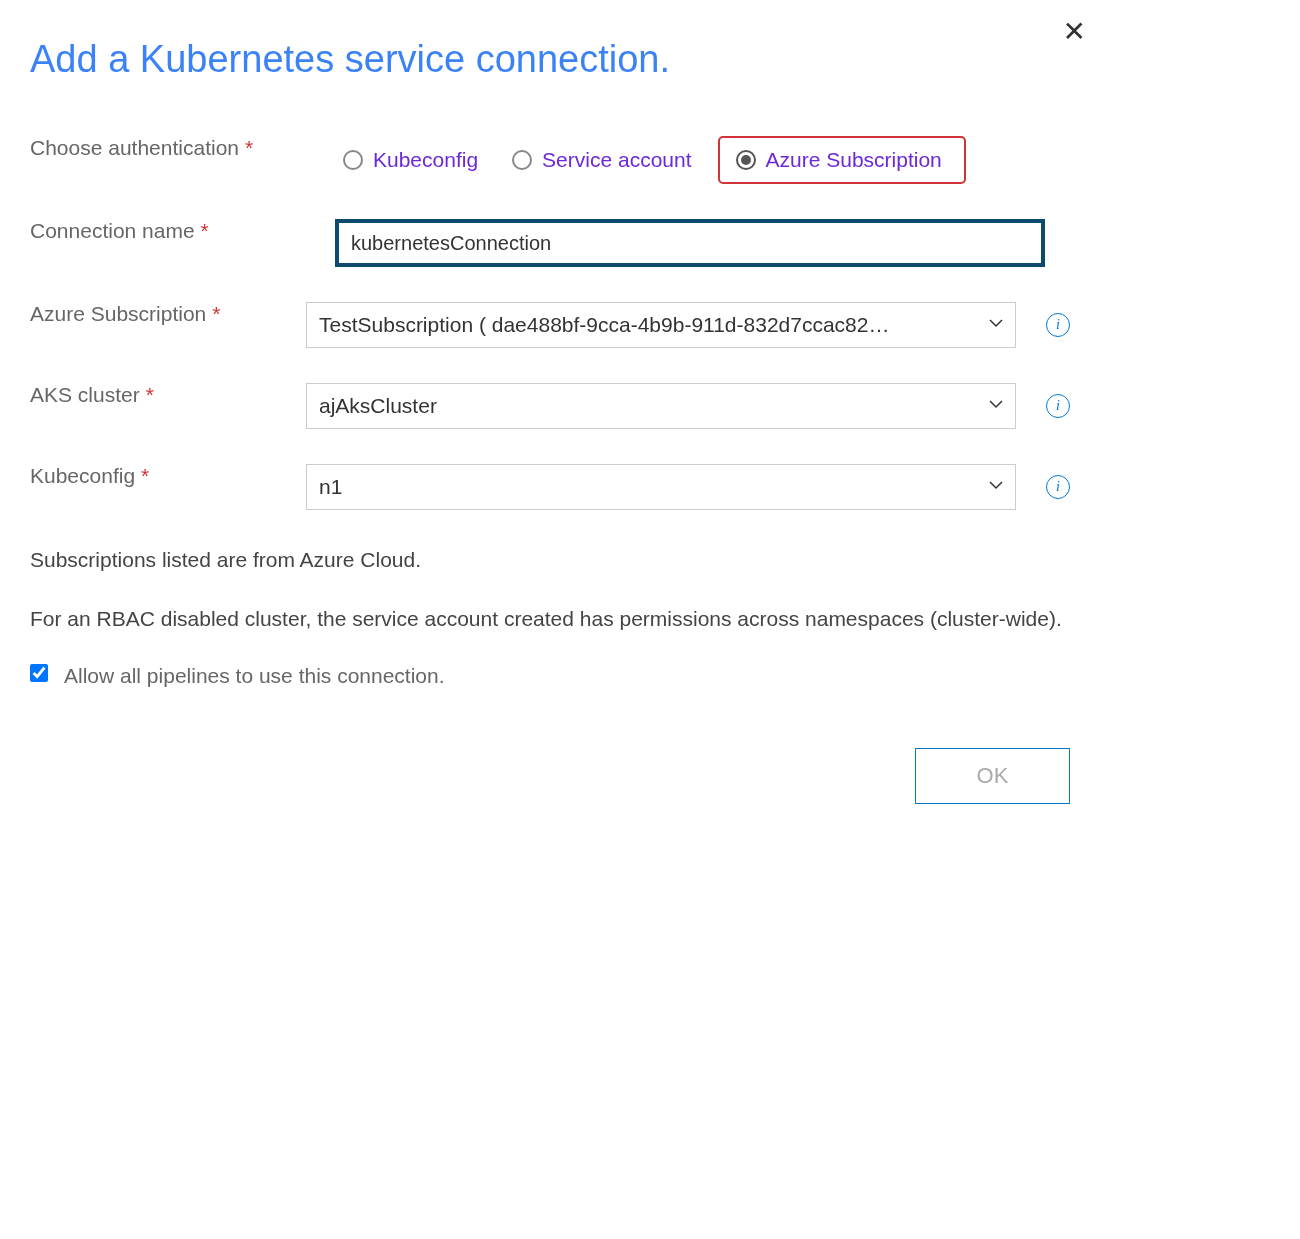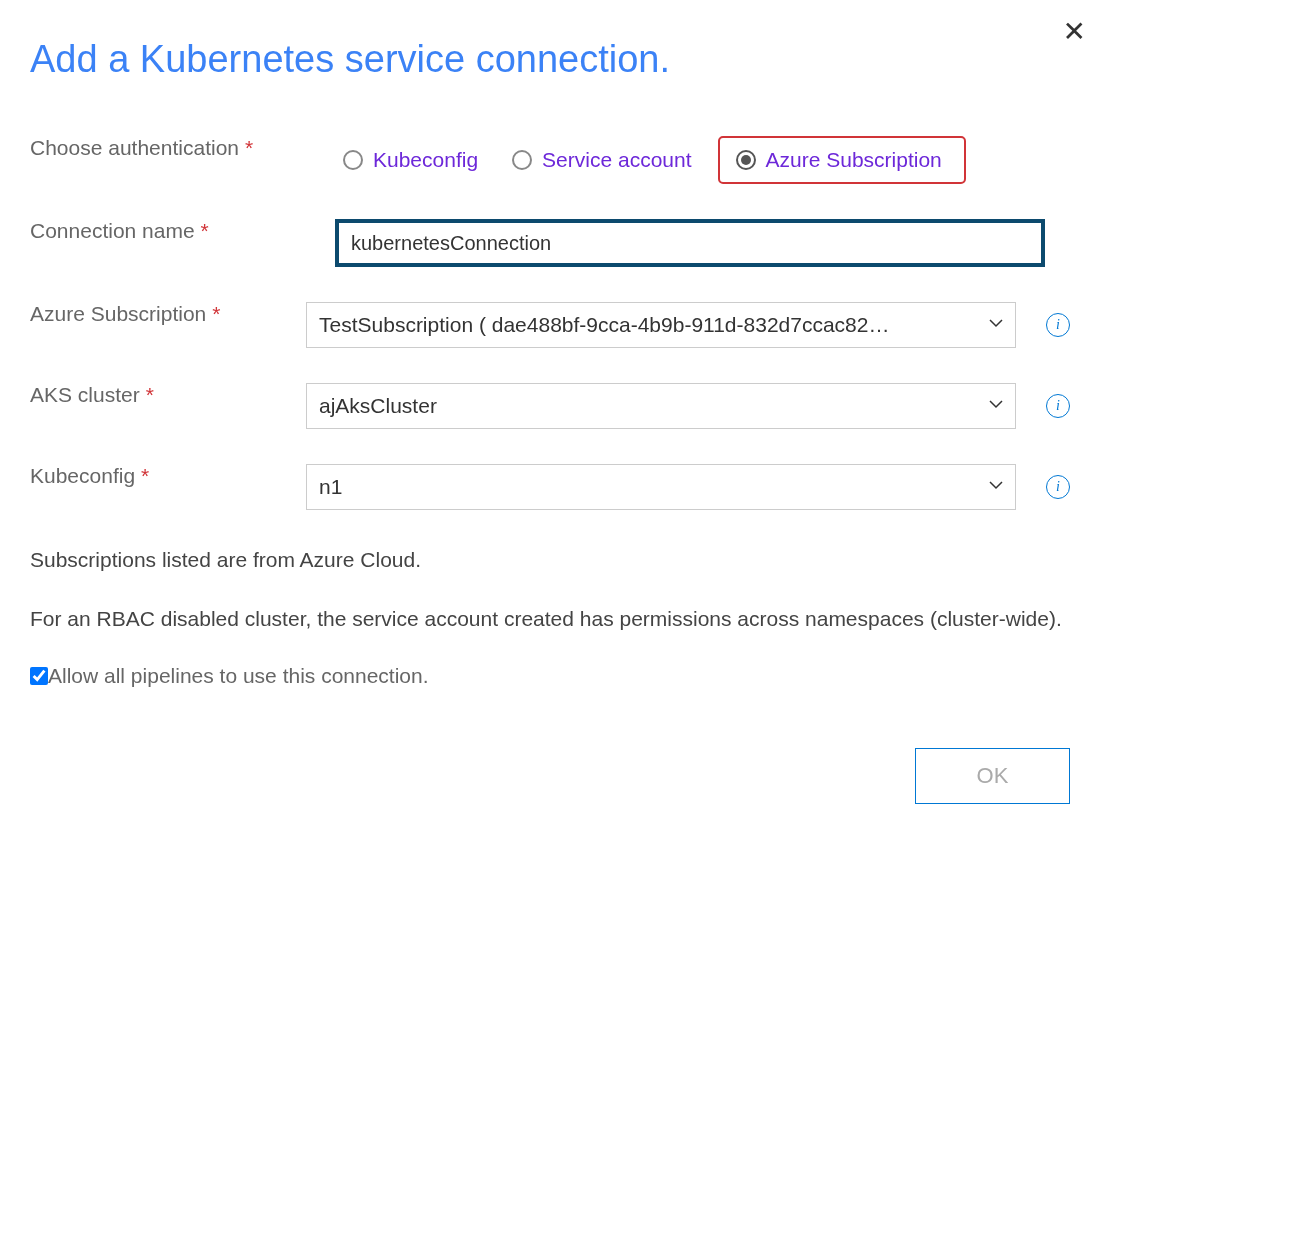--- a/index.html
+++ b/index.html
@@ -19,21 +19,21 @@
   .radio-item.selected .radio-outer { border-color: #555; }
   .highlight-box { border: 2.5px solid #d13438; border-radius: 5px; padding: 6px 14px 6px 8px; }
   .text-input { width: 710px; height: 48px; border: 4px solid #0c4a6e; padding: 0 12px; font-size: 20px; color: #333; font-family: inherit; }
   .select-wrap { position: relative; width: 710px; }
   .select-value { width: 100%; height: 46px; border: 1px solid #ccc; padding: 0 32px 0 12px; font-size: 21px; color: #333; display: flex; align-items: center; white-space: nowrap; overflow: hidden; cursor: pointer; }
   .select-chevron { position: absolute; right: 12px; top: 50%; transform: translateY(-50%); pointer-events: none; }
   .info-icon { margin-left: 30px; width: 24px; height: 24px; border: 1.8px solid #0078d4; border-radius: 50%; color: #0078d4; display: flex; align-items: center; justify-content: center; font-size: 14px; font-style: italic; font-family: Georgia, serif; cursor: pointer; flex-shrink: 0; }
   .description { margin-top: 22px; }
   .description p { font-size: 21px; color: #444; line-height: 1.4; margin-bottom: 30px; }
   .learn-more { display: inline-block; color: #0078d4; font-weight: 600; font-size: 21px; text-decoration: none; margin-bottom: 8px; cursor: pointer; }
-  .checkbox-row { display: flex; align-items: center; gap: 0; font-size: 21px; color: #666; }
+  .checkbox-row { display: flex; gap: 16px; font-size: 21px; color: #666; }
   .checkbox-row input { width: 18px; height: 18px; }
   .button-row { display: flex; justify-content: flex-end; margin-top: 60px; padding-right: 0; }
   .btn { min-width: 155px; height: 56px; font-size: 22px; display: flex; align-items: center; justify-content: center; cursor: pointer; background: #fff; }
   .btn-ok { border: 1.5px solid #0078d4; color: #aaa; }
   .btn-close { border: 1px solid #ccc; color: #222; font-weight: 600; }
   svg.chevron { width: 16px; height: 16px; }
 </style>
 </head>
 <body>
 

